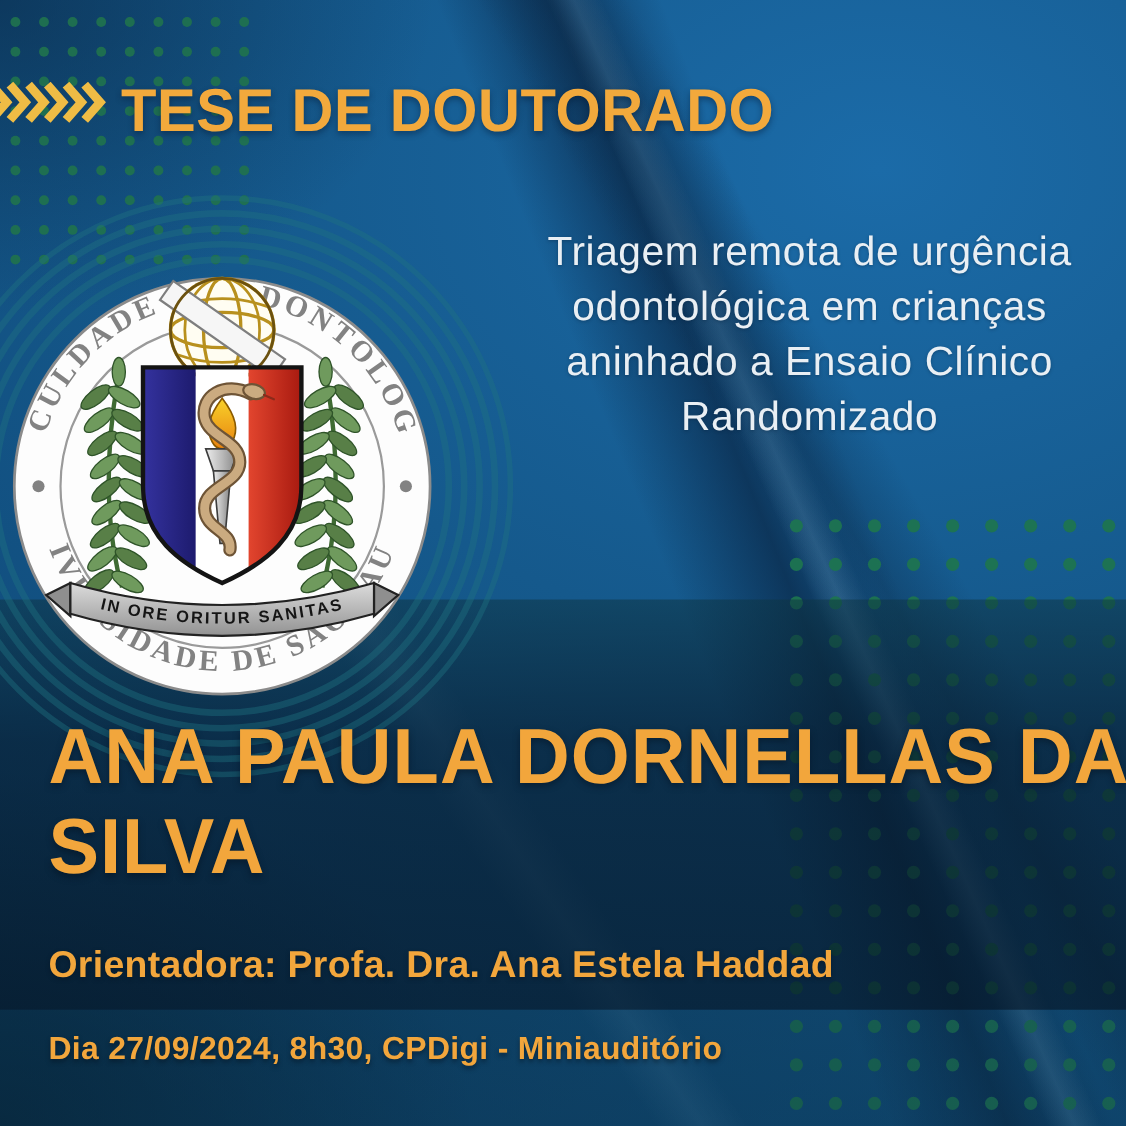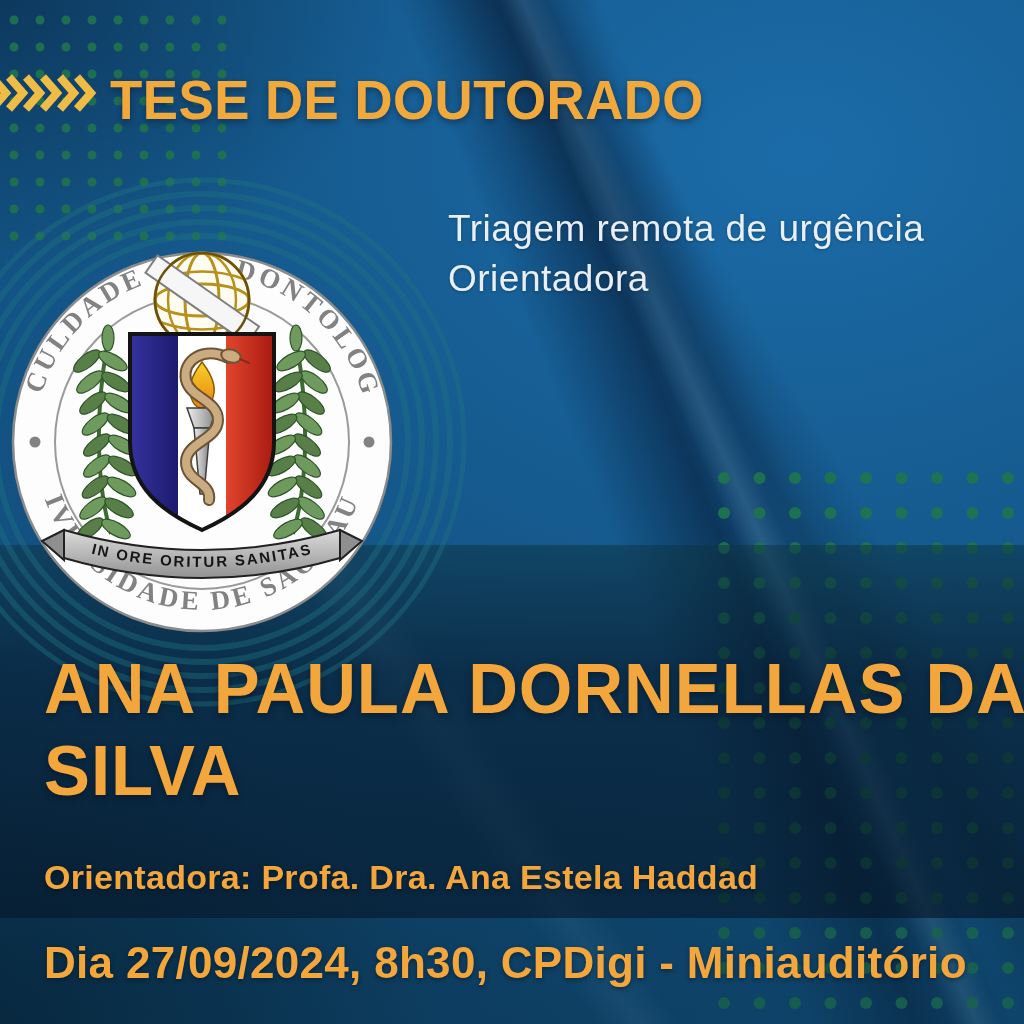--- a/index.html
+++ b/index.html
@@ -52,35 +52,35 @@
   .motto-text{fill:#151515;font-family:"Liberation Sans",sans-serif;font-weight:bold;font-size:15px;letter-spacing:2px;}
   
   .txt{position:absolute;z-index:5;}
   #chevrons{left:-8px;top:74px;}
   #kicker{
     left:110px;top:68px;font-size:55px;font-weight:bold;color:#F2A93C;
     letter-spacing:.5px;transform:scaleX(.96);transform-origin:left top;
     text-shadow:0 3px 6px rgba(5,25,50,.45);white-space:nowrap;
   }
   #thesis-title{
-    left:448px;top:204px;width:576px;
+    left:448px;top:204px;width:576px;text-align:center;
     font-size:37px;line-height:50px;color:#E9EFF4;font-weight:normal;letter-spacing:.5px;
     text-shadow:0 1px 3px rgba(5,25,50,.35);
   }
   #author{
     left:44px;top:648px;font-size:71px;font-weight:bold;color:#F2A63C;
     line-height:82px;letter-spacing:1px;transform:scaleX(.97);transform-origin:left top;
     text-shadow:0 3px 6px rgba(4,18,32,.5);white-space:nowrap;
   }
   #advisor{
     left:44px;top:858px;font-size:34px;font-weight:bold;color:#F2A63C;
     letter-spacing:.3px;text-shadow:0 2px 4px rgba(4,18,32,.5);white-space:nowrap;
   }
   #event{
-    left:44px;top:938px;font-size:44px;font-weight:bold;color:#F2A63C;
+    left:44px;top:938px;font-size:29px;font-weight:bold;color:#F2A63C;
     letter-spacing:.3px;text-shadow:0 2px 4px rgba(4,18,32,.5);white-space:nowrap;text-align:center;
   }
 </style>
 </head>
 <body>
 
 <div id="page">
 
   <div class="layer">
     <div class="streak streak-dark1"></div>
@@ -473,21 +473,23 @@
       <path d="M51,3 L65,19 L51,35"></path>
       <path d="M68,3 L82,19 L68,35"></path>
       <path d="M85,3 L99,19 L85,35"></path>
     </g>
   </svg>
 
   <div id="kicker" class="txt">TESE DE DOUTORADO</div>
 
   <div id="thesis-title" class="txt">
     <div>Triagem remota de urgência</div>
-    <div>Orientadora</div>
+    <div>odontológica em crianças</div>
+    <div>aninhado a Ensaio Clínico</div>
+    <div>Randomizado</div>
   </div>
 
   <div id="author" class="txt">
     <div>ANA PAULA DORNELLAS DA</div>
     <div>SILVA</div>
   </div>
 
   <div id="advisor" class="txt">Orientadora: Profa. Dra. Ana Estela Haddad</div>
 
   <div id="event" class="txt">Dia 27/09/2024, 8h30, CPDigi - Miniauditório</div>

